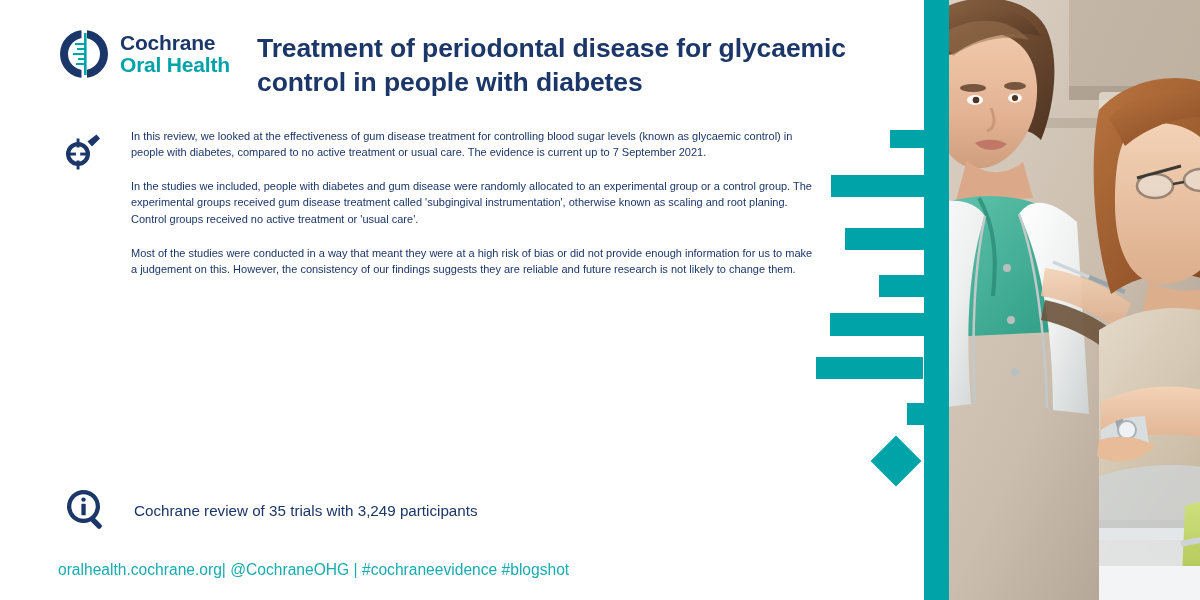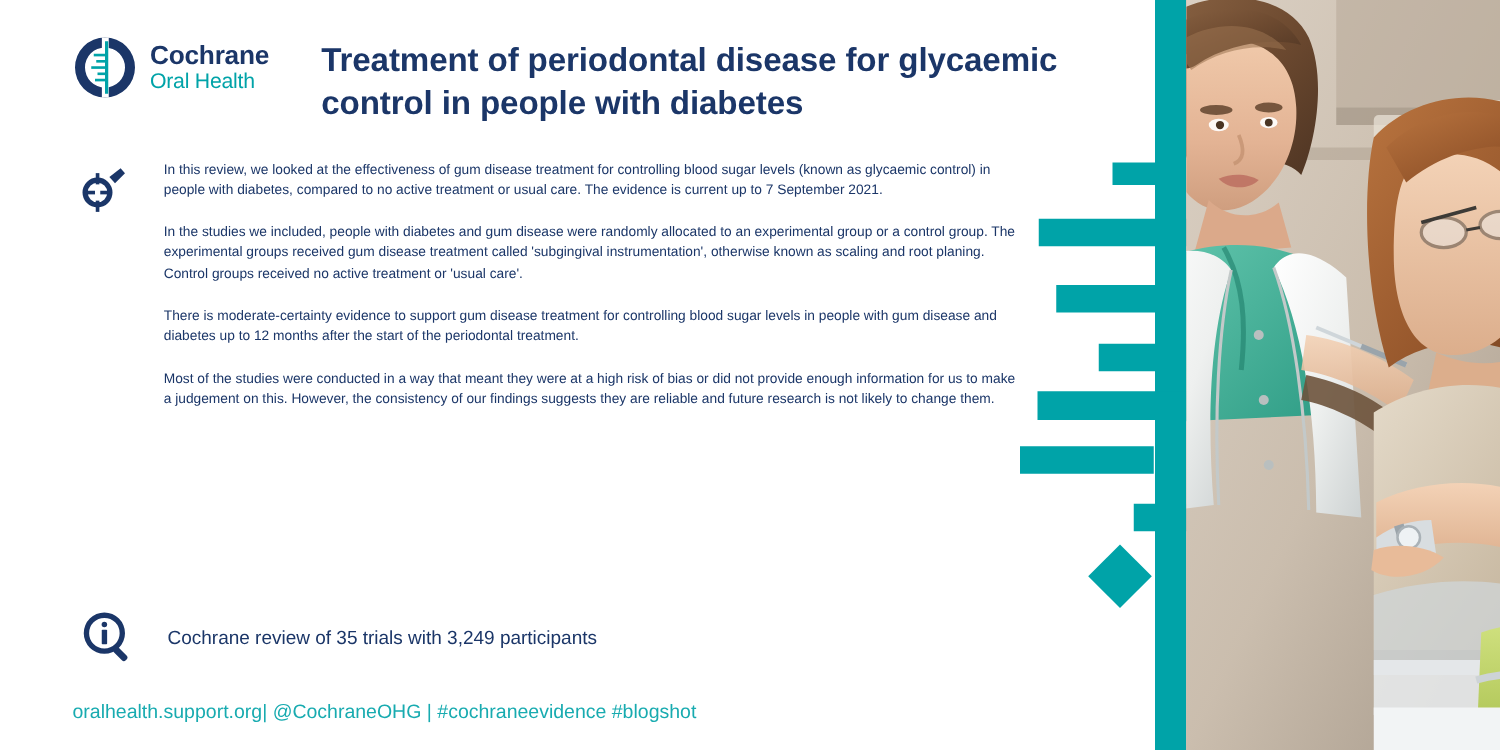--- a/index.html
+++ b/index.html
@@ -39,22 +39,22 @@
   .logo-mark { width: 52px; height: 52px; display: block; }
   .logo-words { line-height: 1.03; }
   .logo-line1 {
     font-size: 21px;
     font-weight: bold;
     color: #1B3668;
     letter-spacing: -0.2px;
     display: block;
   }
   .logo-line2 {
-    font-size: 17px;
-    font-weight: normal;
+    font-size: 21px;
+    font-weight: bold;
     color: #00A3A8;
     letter-spacing: -0.2px;
     display: block;
   }
 
   
   .poster-title {
     position: absolute;
     left: 221px;
     top: 31px;
@@ -194,41 +194,40 @@
           <rect x="16.6" y="29.5" width="2.9" height="9"></rect>
           <rect x="7" y="21.6" width="9" height="2.9"></rect>
           <rect x="20.2" y="21.6" width="9" height="2.9"></rect>
         </g>
       </svg>
     </span>
 
     <div class="body-wrap">
       <p class="para">In this review, we looked at the effectiveness of gum disease treatment for controlling blood sugar levels (known as glycaemic control) in people with diabetes, compared to no active treatment or usual care. The evidence is current up to 7 September 2021.</p>
       <p class="para">In the studies we included, people with diabetes and gum disease were randomly allocated to an experimental group or a control group. The experimental groups received gum disease treatment called 'subgingival instrumentation', otherwise known as scaling and root planing. Control groups received no active treatment or 'usual care'.</p>
-      <p class="para">There is moderate-certainty evidence to support gum disease treatment for controlling blood sugar levels in people with gum disease and diabetes up to 12 months after the start of the periodontal treatment.</p>
       <p class="para">Most of the studies were conducted in a way that meant they were at a high risk of bias or did not provide enough information for us to make a judgement on this. However, the consistency of our findings suggests they are reliable and future research is not likely to change them.</p>
     </div>
 
     <div class="participants-row">
       <span class="info-icon">
         <svg viewBox="0 0 46 46" width="46" height="46" aria-hidden="true">
           <g fill="#1B3668">
             <path d="M19.5 3 A16.5 16.5 0 1 0 19.5 36 A16.5 16.5 0 1 0 19.5 3 Z
                      M19.5 7.3 A12.2 12.2 0 1 1 19.5 31.7 A12.2 12.2 0 1 1 19.5 7.3 Z" fill-rule="evenodd"></path>
             <rect x="29.5" y="29.4" width="5.3" height="13.5" rx="2.2" transform="rotate(-45 32.1 36.1)"></rect>
             <circle cx="19.5" cy="12.6" r="2.2"></circle>
             <rect x="17.4" y="16.8" width="4.3" height="11.5" rx="0.6"></rect>
           </g>
         </svg>
       </span>
       <span class="participants-text">Cochrane review of 35 trials with 3,249 participants</span>
     </div>
 
     <div class="footer">
-      <span>oralhealth.support.org</span><span class="sep">|</span>
+      <span>oralhealth.cochrane.org</span><span class="sep">|</span>
       <span>@CochraneOHG</span>
       <span class="sep">|</span>
       <span>#cochraneevidence #blogshot</span>
     </div>
 
   </div>
 
   <div class="forest">
     <div class="f-spine" style="left: 108px; background: rgb(0, 163, 168);"></div>
     <div class="f-bar" style="left: 74px; top: 130px; width: 42px; height: 18px; background: rgb(0, 163, 168);"></div>

